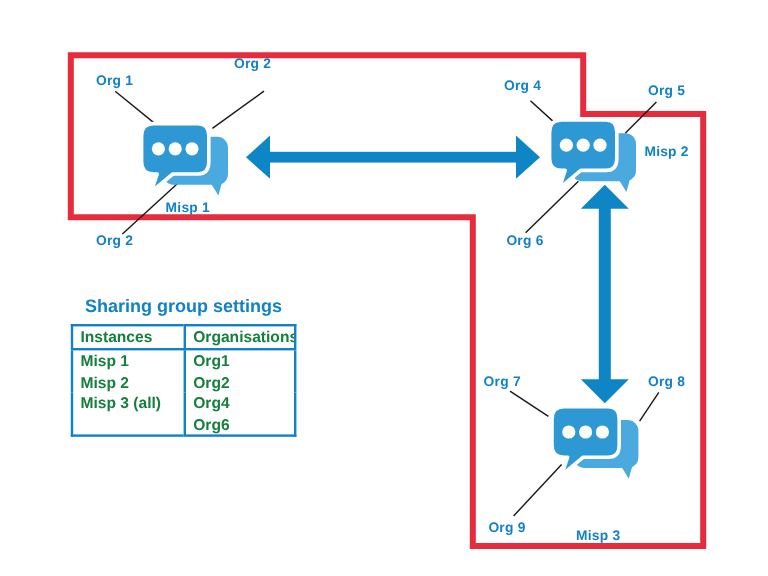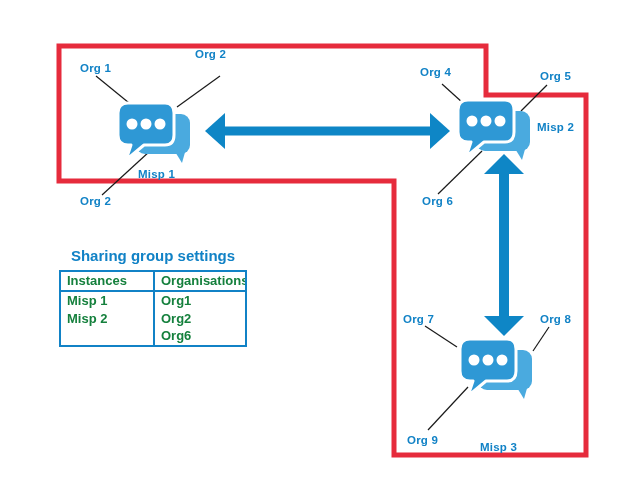--- a/index.html
+++ b/index.html
@@ -122,20 +122,24 @@
       <tbody>
         <tr>
           <td>Misp 1</td>
           <td>Org1</td>
         </tr>
         <tr>
           <td>Misp 2</td>
           <td>Org2</td>
         </tr>
         <tr>
+          <td>Misp 3 (all)</td>
+          <td>Org4</td>
+        </tr>
+        <tr>
           <td></td>
           <td>Org6</td>
         </tr>
       </tbody>
     </table>
   </div>
 
 </div>
 
 </body></html>

